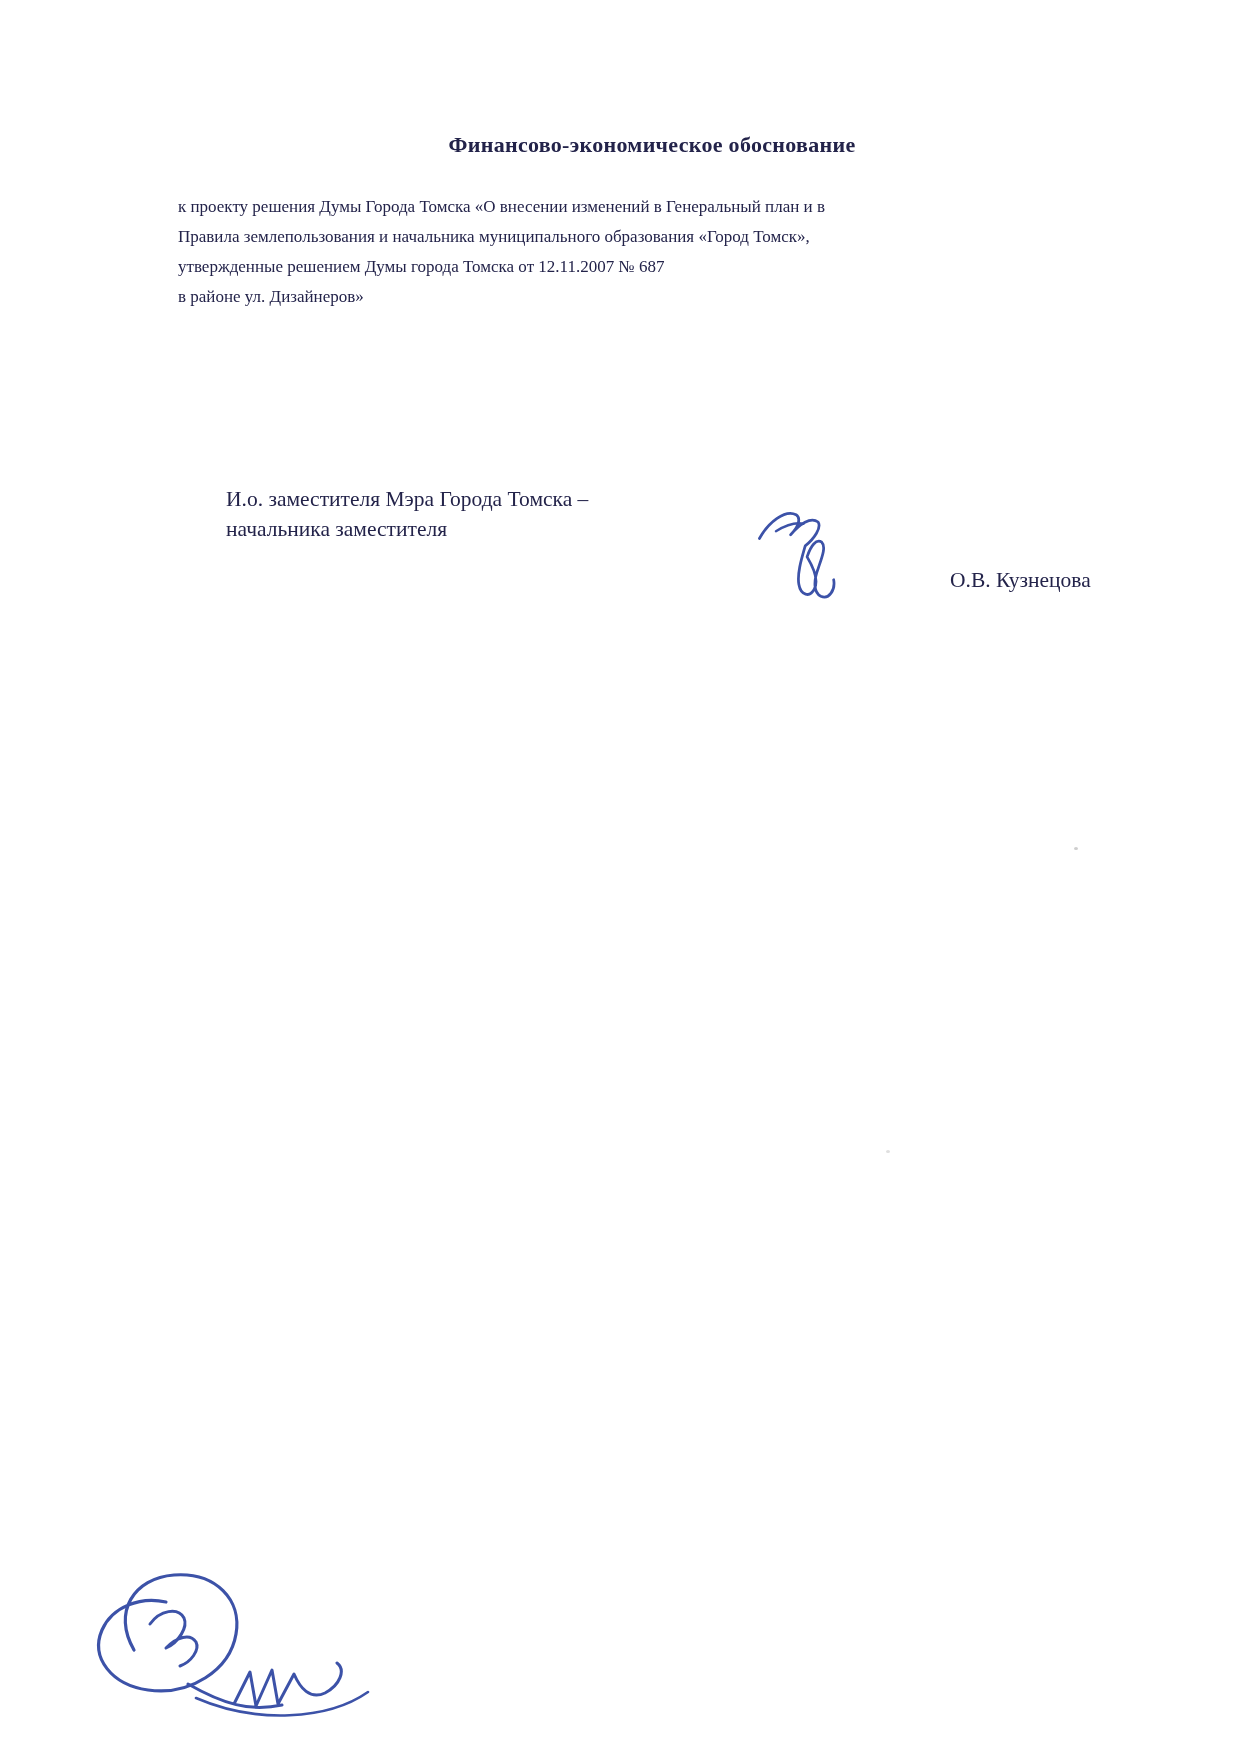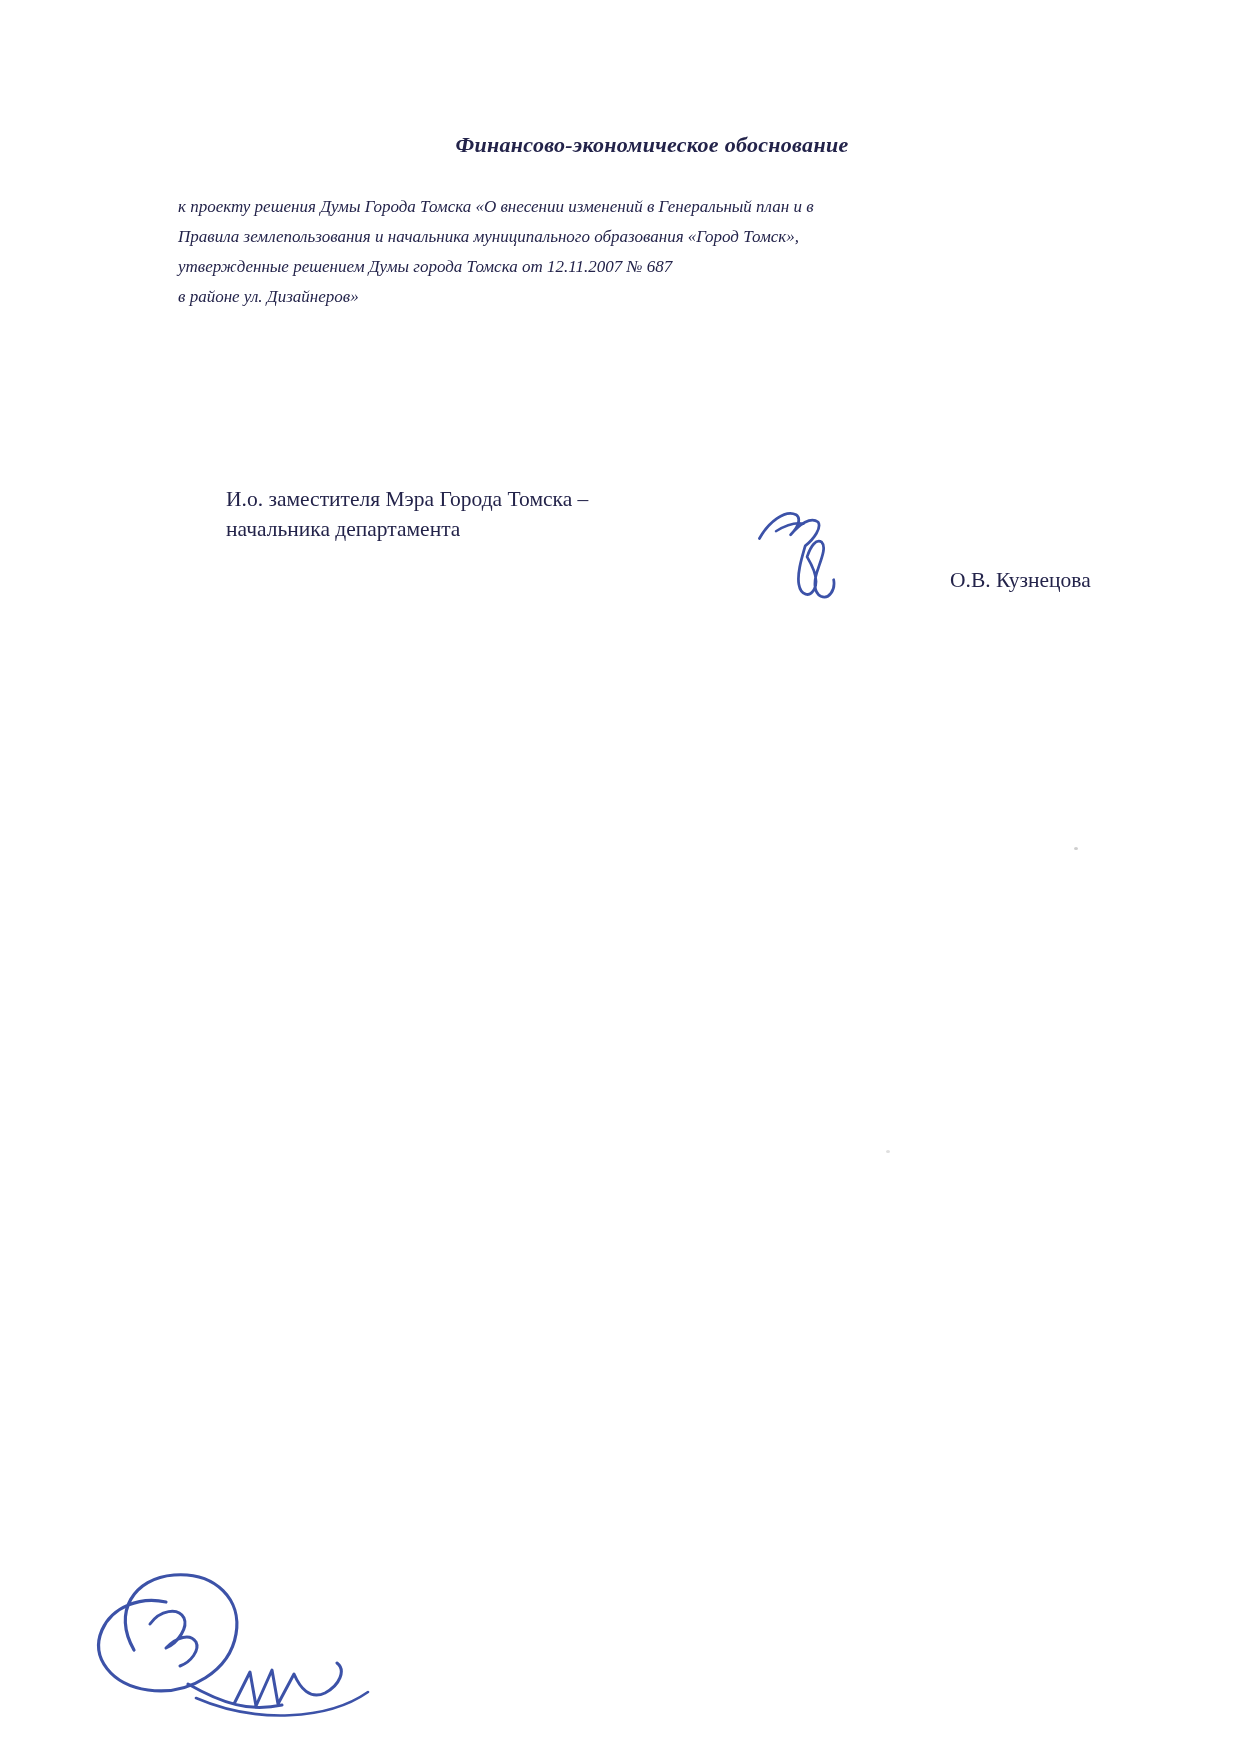--- a/index.html
+++ b/index.html
@@ -16,21 +16,20 @@
     margin:0 auto;
     background:var(--page-bg);
     font-family:"Liberation Serif","DejaVu Serif",serif;
     color:var(--text-color);
     overflow:hidden;
   }
   .content{
     position:absolute;
     left:178px;
     right:114px;
-    font-style:italic;
   }
   .doc-title{
     top:132px;
     text-align:center;
     font-weight:bold;
     font-size:22px;
     letter-spacing:0.3px;
   }
   .doc-subtitle{
     top:192px;
@@ -100,21 +99,21 @@
   <div class="content doc-subtitle">
     <div>к проекту решения Думы Города Томска «О внесении изменений в Генеральный план и в</div>
     <div>Правила землепользования и начальника муниципального образования «Город Томск»,</div>
     <div>утвержденные решением Думы города Томска от 12.11.2007 № 687</div>
     <div>в районе ул. Дизайнеров»</div>
   </div>
 
 
   <div class="sig-lines">
     <div>И.о. заместителя Мэра Города Томска –</div>
-    <div>начальника департамента</div>
+    <div>начальника заместителя</div>
   </div>
 
   <svg class="sig-scribble ink" viewBox="0 0 130 120" aria-hidden="true">
     <path stroke-width="3" d="M12,42 C22,24 40,10 52,16 C58,20 54,30 46,38
              C56,26 68,18 76,24 C80,30 72,42 62,50
              C58,64 53,80 55,92 C57,104 67,107 72,97
              C77,87 70,72 64,62
              C68,50 74,42 80,46 C85,51 80,63 76,75
              C71,88 71,101 79,105 C88,109 95,98 93,87"></path>
     <path stroke-width="2.6" d="M30,34 C40,28 52,24 60,26"></path>

